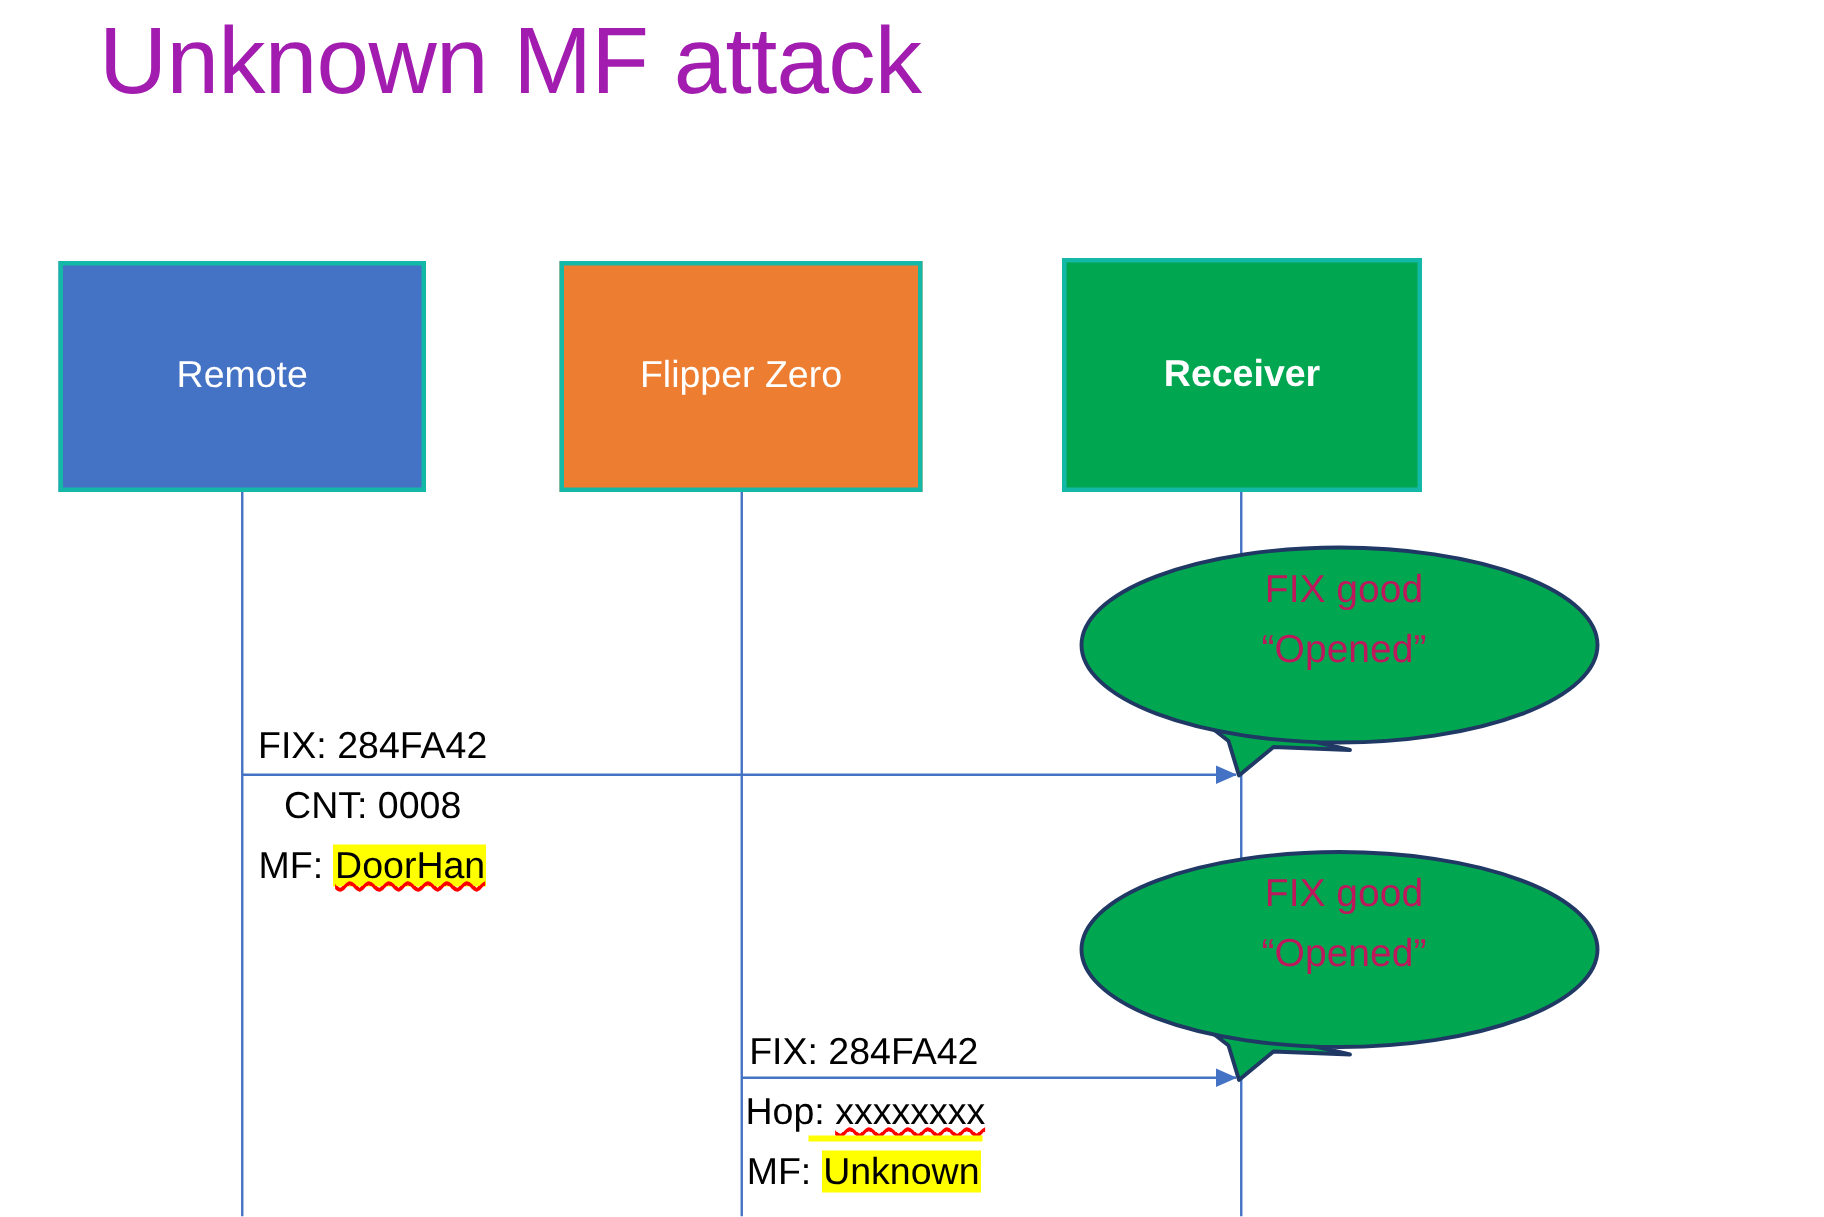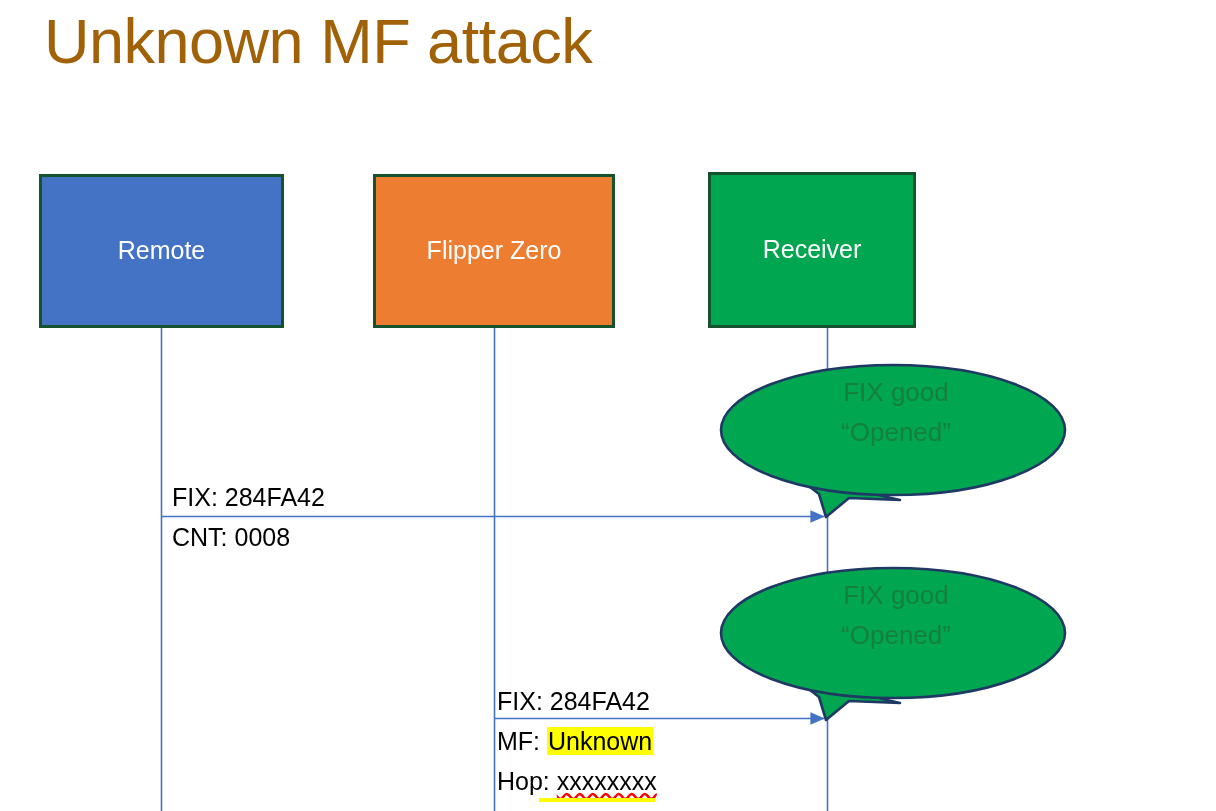--- a/index.html
+++ b/index.html
@@ -13,64 +13,65 @@
     height: 811px;
     position: relative;
     overflow: hidden;
     font-family: "Liberation Sans", "DejaVu Sans", sans-serif;
     color: #000000;
   }
 
   
   #slide-title {
     position: absolute;
-    left: 44px;
+    left: 66px;
     top: 8px;
     font-size: 63px;
     font-weight: 300;
     letter-spacing: -0.5px;
     line-height: 1.05;
-    color: #a16207;
+    color: #a21caf;
     white-space: nowrap;
   }
 
   
   #diagram-svg {
     position: absolute;
     left: 0;
     top: 0;
     width: 1216px;
     height: 811px;
   }
 
   
   .actor-box {
     position: absolute;
     box-sizing: border-box;
-    border: 3px solid #14532d;
+    border: 3px solid #14b8a6;
     display: flex;
     align-items: center;
     justify-content: center;
     color: #ffffff;
     font-size: 25px;
     font-weight: 400;
     line-height: 1.1;
     text-align: center;
   }
   #actor-remote   { left: 39px;  top: 174px; width: 245px; height: 154px; background: #4472C4; }
   #actor-flipper  { left: 373px; top: 174px; width: 242px; height: 154px; background: #ED7D31; }
-  #actor-receiver { left: 708px; top: 172px; width: 208px; height: 156px; background: #00A650; }
+  #actor-receiver { left: 708px; top: 172px; width: 240px; height: 156px; background: #00A650; font-weight: bold; }
 
   
   .msg-block {
     position: absolute;
     font-size: 25px;
     line-height: 40px;
     color: #000000;
     white-space: nowrap;
+    text-align: center;
   }
   #msg-remote  { left: 172px; top: 477px; }
   #msg-flipper { left: 497px; top: 681px; }
 
   .msg-line { height: 40px; }
 
   
   .hl {
     background: #FFFF00;
     padding: 0 1px;
@@ -95,21 +96,21 @@
   .bubble-wrap {
     position: absolute;
   }
   .bubble-svg { display: block; }
   .bubble-text {
     position: absolute;
     left: 0;
     top: 0;
     width: 100%;
     text-align: center;
-    color: #15803d;
+    color: #be185d;
     font-size: 26px;
     line-height: 40px;
     pointer-events: none;
   }
   #bubble-1 { left: 718px; top: 358px; }
   #bubble-2 { left: 718px; top: 561px; }
   #bubble-1 .bubble-text { padding-top: 14px; }
   #bubble-2 .bubble-text { padding-top: 14px; }
 </style>
 </head>
@@ -146,31 +147,34 @@
   <span>Receiver</span>
 </div>
 
 <div class="msg-block" id="msg-remote">
   <div class="msg-line">
     <span>FIX: </span><span>284FA42</span>
   </div>
   <div class="msg-line">
     <span>CNT: </span><span>0008</span>
   </div>
+  <div class="msg-line">
+    <span>MF: </span><span class="hl sq">DoorHan</span>
+  </div>
 </div>
 
 <div class="msg-block" id="msg-flipper">
   <div class="msg-line">
     <span>FIX: </span><span>284FA42</span>
   </div>
   <div class="msg-line">
-    <span>MF: </span><span class="hl">Unknown</span>
+    <span>Hop: </span><span class="sq">xxxxxxxx</span><span class="hl-strip"></span>
   </div>
   <div class="msg-line">
-    <span>Hop: </span><span class="sq">xxxxxxxx</span><span class="hl-strip"></span>
+    <span>MF: </span><span class="hl">Unknown</span>
   </div>
 </div>
 
 <div class="bubble-wrap" id="bubble-1">
   <svg class="bubble-svg" width="356" height="172" viewBox="0 0 356 172" xmlns="http://www.w3.org/2000/svg">
     <path d="M 78,118 L 101,136 L 108,159 L 131,140 L 182,142 Z" fill="#00A650" stroke="#1F3864" stroke-width="2.6" stroke-linejoin="round"></path>
     <ellipse cx="175" cy="72" rx="172" ry="65" fill="#00A650" stroke="#1F3864" stroke-width="2.6"></ellipse>
   </svg>
   <div class="bubble-text">
     <div>FIX good</div>

